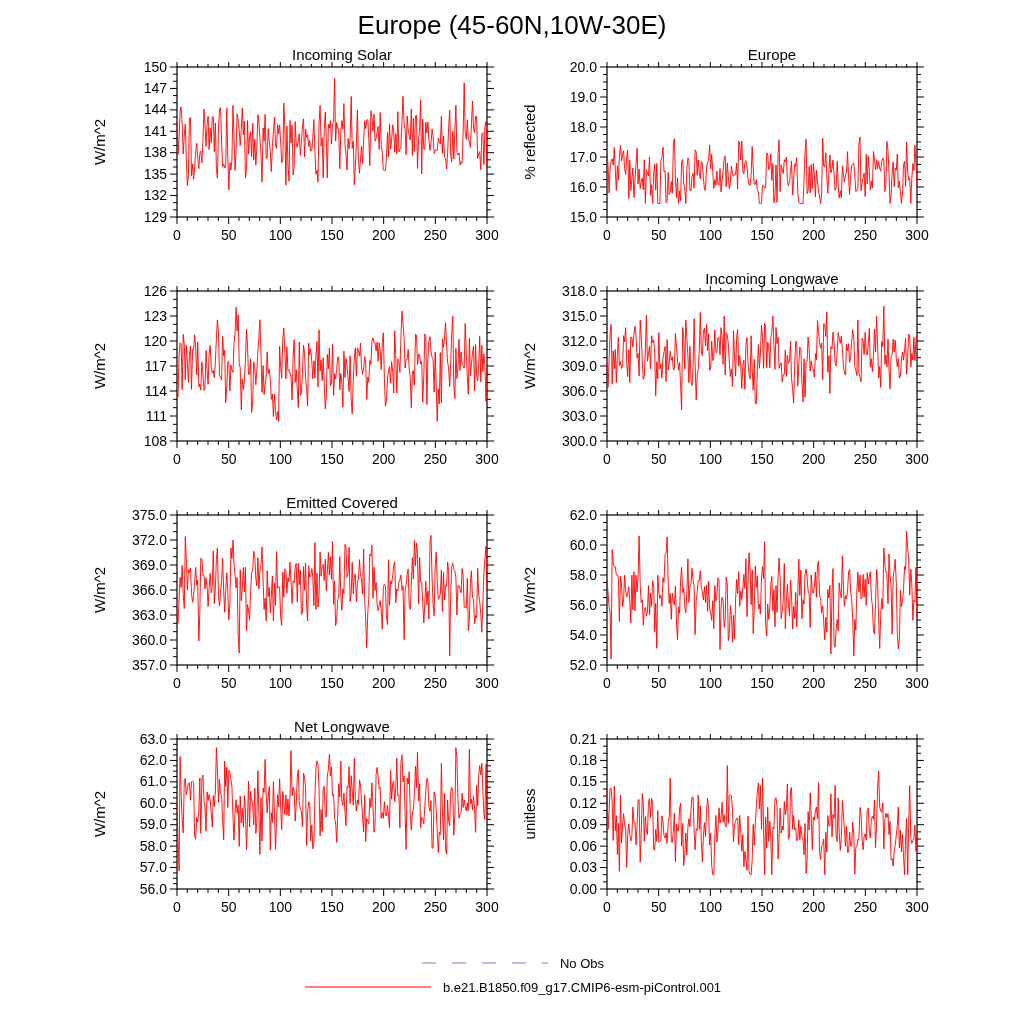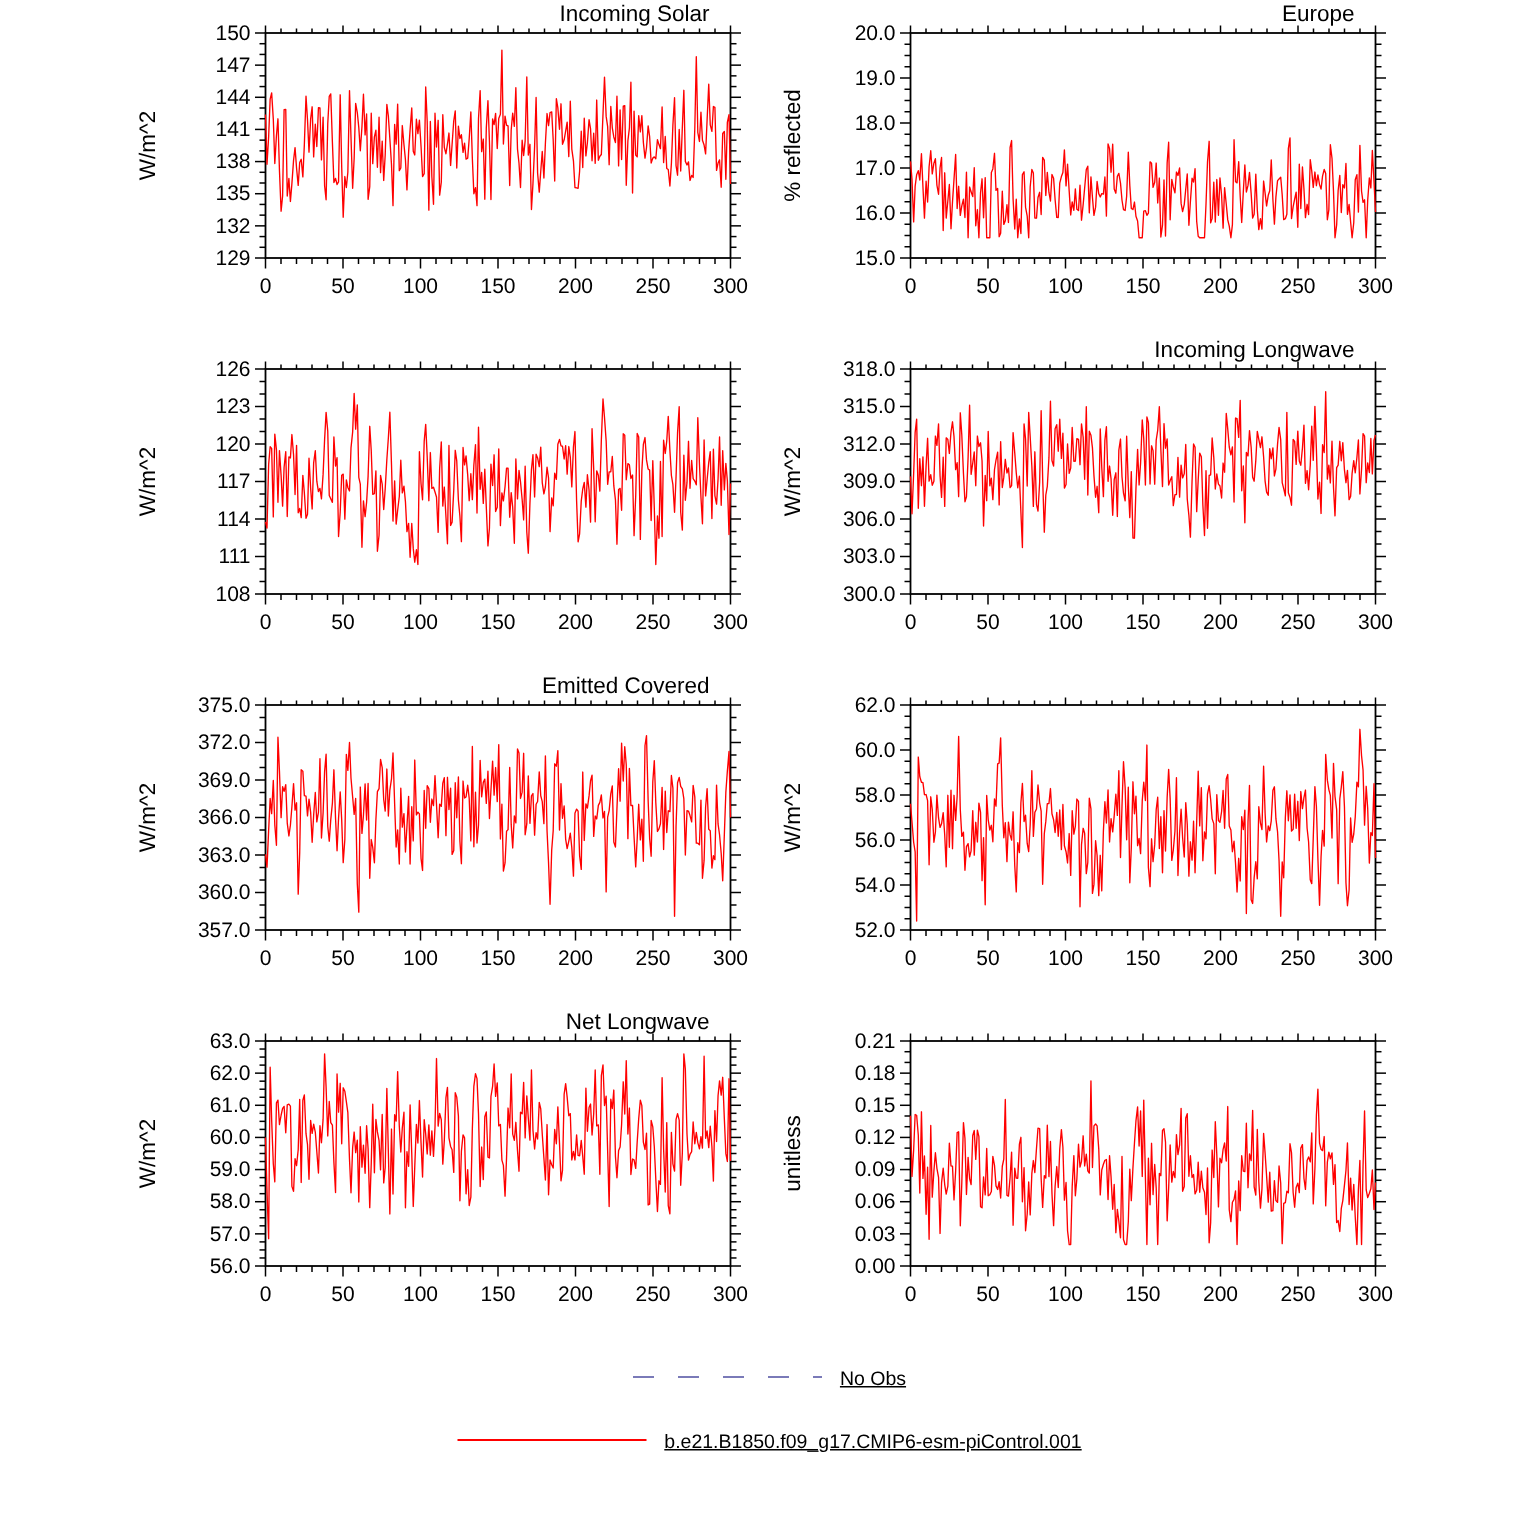--- a/index.html
+++ b/index.html
@@ -1,33 +1,34 @@
 <!DOCTYPE html>
 <html><head>
 <meta charset="utf-8">
 <style>
   html,body{margin:0;padding:0;background:#ffffff;width:1024px;height:1024px;overflow:hidden;
     font-family:"Liberation Sans","DejaVu Sans",sans-serif;color:#000;}
   .page-title{text-align:center;font-size:26px;font-weight:400;margin:10px 0 4px 0;}
   .charts-grid{display:grid;grid-template-columns:430px 430px;justify-content:center;}
   figure.subplot{margin:0;position:relative;width:430px;height:224px;}
-  .sub-title{position:absolute;left:81px;top:1px;width:310px;text-align:right;font-size:15px;}
+  .sub-title{position:absolute;left:105px;top:1px;width:310px;text-align:center;font-size:15px;}
   .y-label{position:absolute;top:97px;left:17px;transform:translate(-50%,-50%) rotate(-90deg);
     font-size:15px;white-space:nowrap;}
   svg.chart{position:absolute;left:0;top:0;}
   .legend{margin-top:10px;}
-  .legend-row{display:flex;align-items:center;justify-content:center;gap:10px;height:24px;text-decoration:underline;}
-  .legend-row + .legend-row{margin-top:18px;}
+  .legend-row{display:flex;align-items:center;justify-content:center;gap:10px;height:24px;}
+  .legend-row + .legend-row{}
   .legend-label{font-size:13px;}
   .legend-swatch{display:block;}
 </style>
 </head>
 <body>
 
 <div class="page">
+  <h1 class="page-title">Europe (45-60N,10W-30E)</h1>
 
   <div class="charts-grid">
 
     <figure class="subplot">
       <svg class="chart" width="430" height="224">
           <rect x="95" y="22" width="310" height="150" fill="none" stroke="#000" stroke-width="1.2"></rect>
           <line x1="95" y1="172" x2="95" y2="179" stroke="#000" stroke-width="1"></line>
           <line x1="95" y1="22" x2="95" y2="17" stroke="#000" stroke-width="1"></line>
           <text x="95" y="195" text-anchor="middle" font-size="14" fill="#000">0</text>
           <line x1="146.66666666666666" y1="172" x2="146.66666666666666" y2="179" stroke="#000" stroke-width="1"></line>

